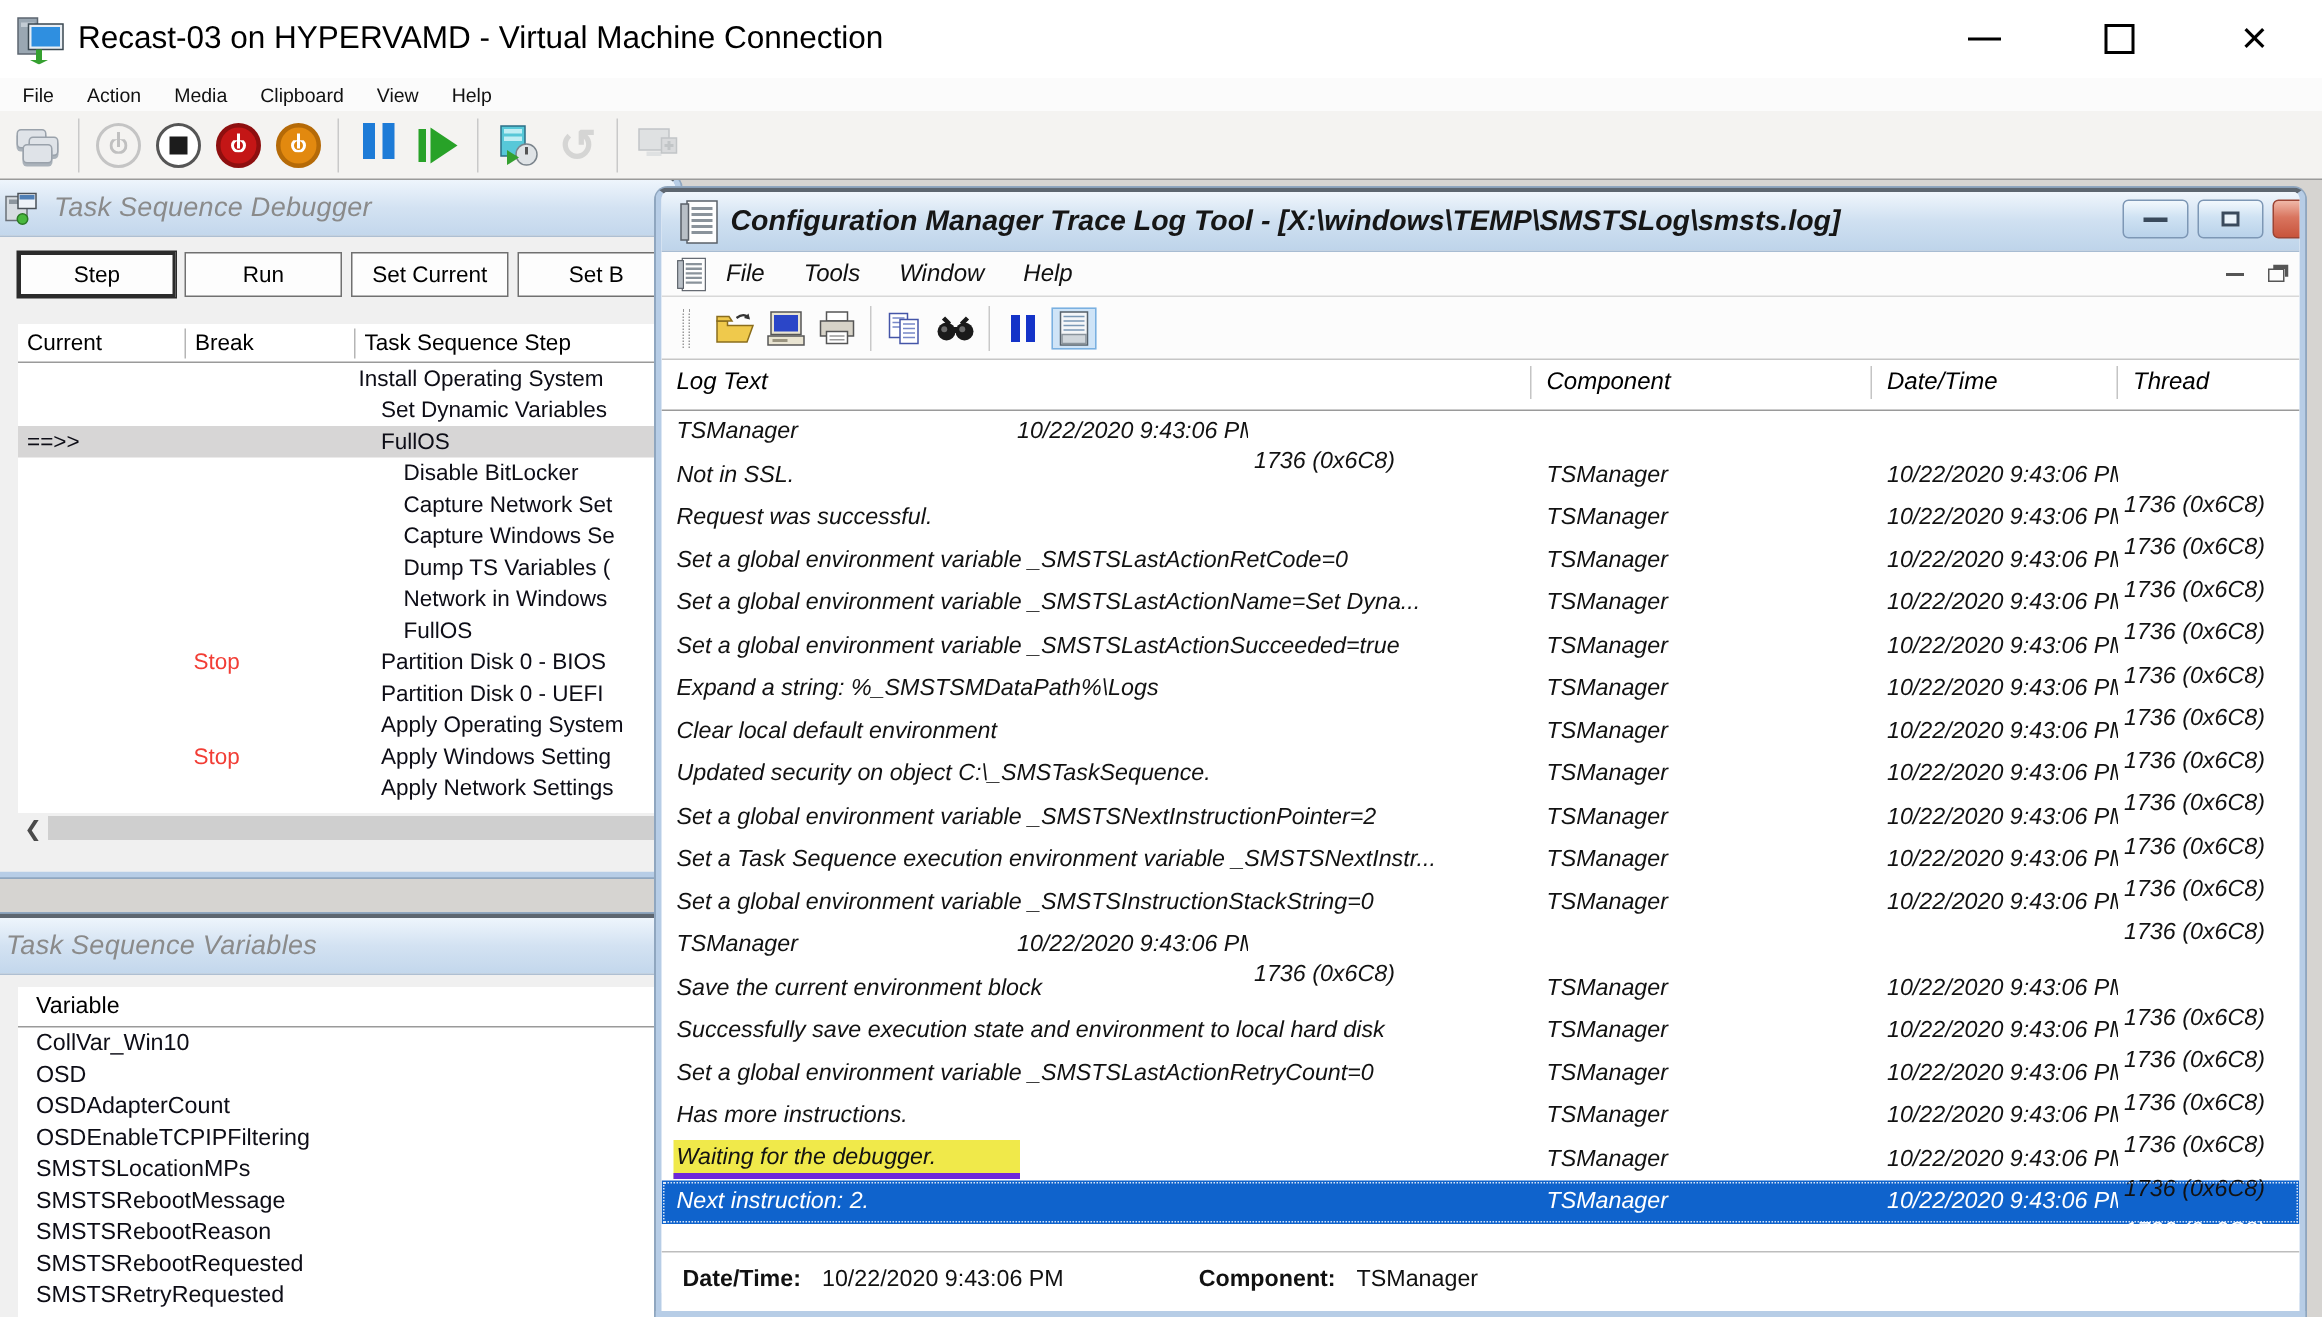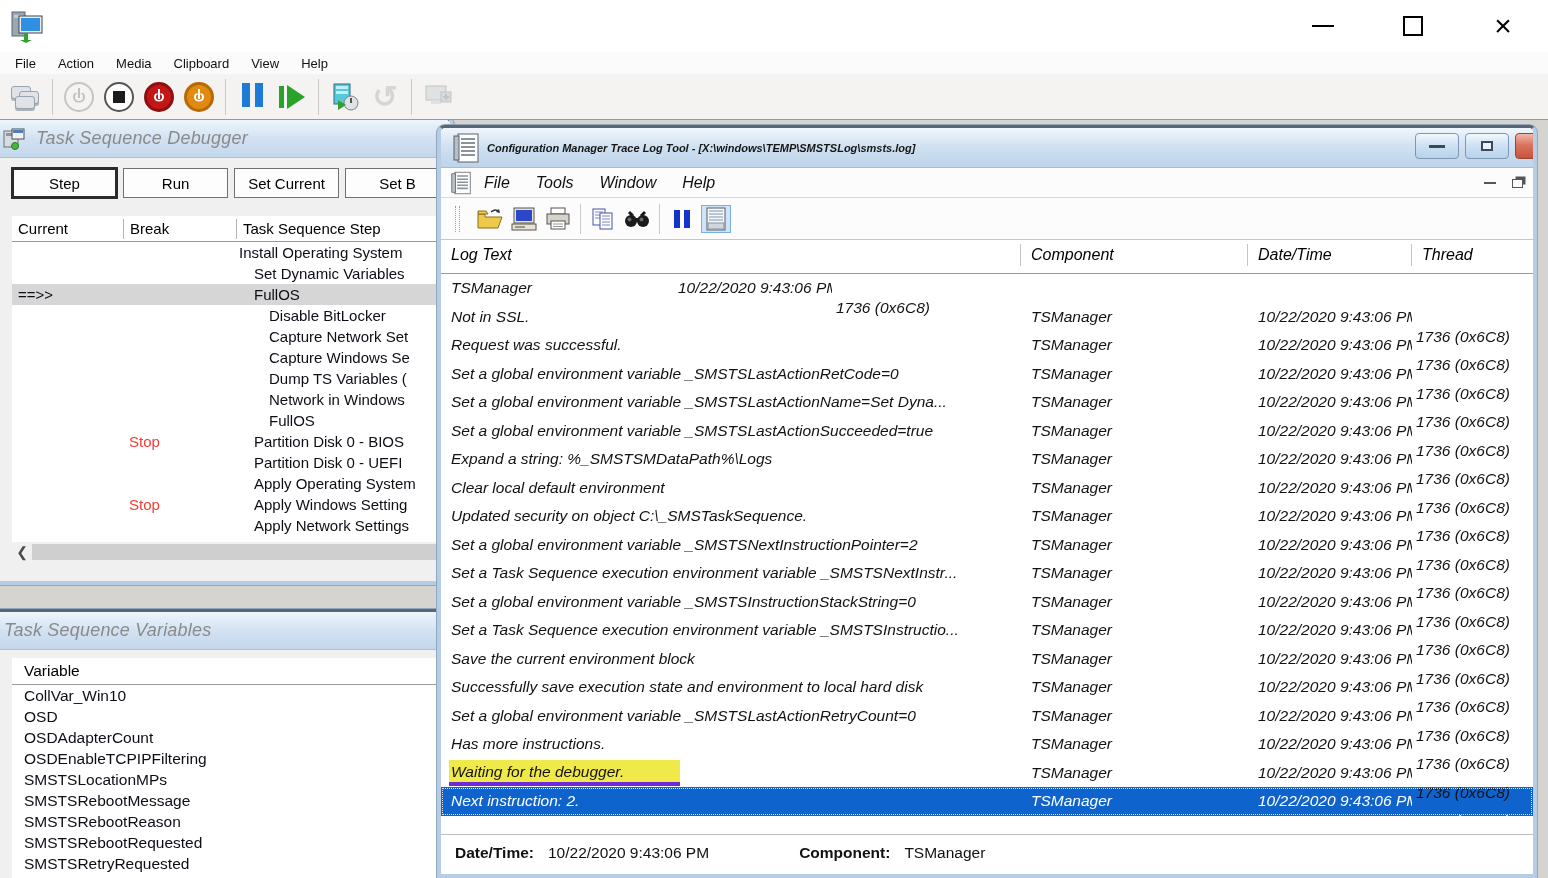--- a/index.html
+++ b/index.html
@@ -79,21 +79,21 @@
   .win-variables { left:-14px; top:489px; width:468px; height:300px; }
   .var-client { padding:8px 0 0 22px; }
   .var-list { background:#fff; width:440px; height:240px; }
   .var-header { font-size:15.5px; color:#000; padding:4px 0 4px 12px; border-bottom:1px solid #9a9a9a; }
   .var-row { font-size:15.5px; color:#0d0d16; height:21px; line-height:21px; padding-left:12px; white-space:nowrap; }
 
   
   .win-cmtrace { left:437px; top:5px; width:1100px; height:753px; background:#fff; z-index:5; }
   .cm-title { height:40px; display:flex; align-items:center; position:relative;
     background:linear-gradient(#f0f6fc, #cfe0f1 50%, #bed4ea); border-bottom:1px solid #a8bcd2; }
-  .cm-title .t-text { font-style:italic; font-size:11px; font-weight:600; color:#161616; margin-left:8px; }
+  .cm-title .t-text { font-style:italic; font-size:19px; font-weight:600; color:#161616; margin-left:8px; }
   .doc-ico { width:26px; height:30px; margin-left:12px; flex:0 0 auto; }
   .cm-winbtns { position:absolute; right:-26px; top:5px; display:flex; gap:6px; }
   .cm-btn { width:44px; height:26px; border:1px solid #7d97b5; border-radius:4px;
     background:linear-gradient(#f2f8fd, #cfe2f3 45%, #b9d2ea); display:flex; align-items:center; justify-content:center; }
   .cm-btn .g-min { width:16px; height:3px; background:#3a4a5c; }
   .cm-btn .g-rest { width:12px; height:10px; border:2px solid #3a4a5c; background:#e9f2fa; }
   .cm-btn.close { background:linear-gradient(#f0b8a8, #d9755f 45%, #c8543c); border-color:#9c4434; }
 
   .cm-menubar { height:30px; background:#fcfcfc; border-bottom:1px solid #d8d8d8; display:flex; align-items:center; position:relative; }
   .cm-menubar .doc-ico { width:20px; height:24px; margin-left:10px; }
@@ -136,20 +136,21 @@
 <div class="screen">
 
   <div class="host-titlebar">
     <svg class="hv-icon" viewBox="0 0 34 34">
       <rect x="2" y="3" width="13" height="24" fill="#9aa7b2" stroke="#5c6670"></rect>
       <rect x="4" y="6" width="9" height="3" fill="#c3ccd4"></rect>
       <rect x="9" y="7" width="23" height="17" fill="#e8eef4" stroke="#3a4750"></rect>
       <rect x="11" y="9" width="19" height="13" fill="#2f8fe0"></rect>
       <path d="M14 24 L14 31 L10 31 L16 34 L22 31 L18 31 L18 24 Z" fill="#35a030"></path>
     </svg>
+    <div class="host-title">Recast-03 on HYPERVAMD - Virtual Machine Connection</div>
     <div class="host-winbtns">
       <div class="hbtn">
           <span class="min-glyph"></span>
         </div>
       <div class="hbtn">
           <span class="max-glyph"></span>
         </div>
       <div class="hbtn">
           <span class="close-glyph">×</span>
         </div>
@@ -574,21 +575,20 @@
           </div>
 
           <div class="log-row">
             <span class="c-text"><span class="txt">Set a global environment variable _SMSTSInstructionStackString=0</span></span>
             <span class="c-comp">TSManager</span>
             <span class="c-date">10/22/2020 9:43:06 PM</span>
             <span class="c-thread">1736 (0x6C8)</span>
           </div>
 
           <div class="log-row">
-            <span class="c-text"><span class="txt">Set a Task Sequence execution environment variable _SMSTSInstructio...</span></span>
             <span class="c-comp">TSManager</span>
             <span class="c-date">10/22/2020 9:43:06 PM</span>
             <span class="c-thread">1736 (0x6C8)</span>
           </div>
 
           <div class="log-row">
             <span class="c-text"><span class="txt">Save the current environment block</span></span>
             <span class="c-comp">TSManager</span>
             <span class="c-date">10/22/2020 9:43:06 PM</span>
             <span class="c-thread">1736 (0x6C8)</span>

